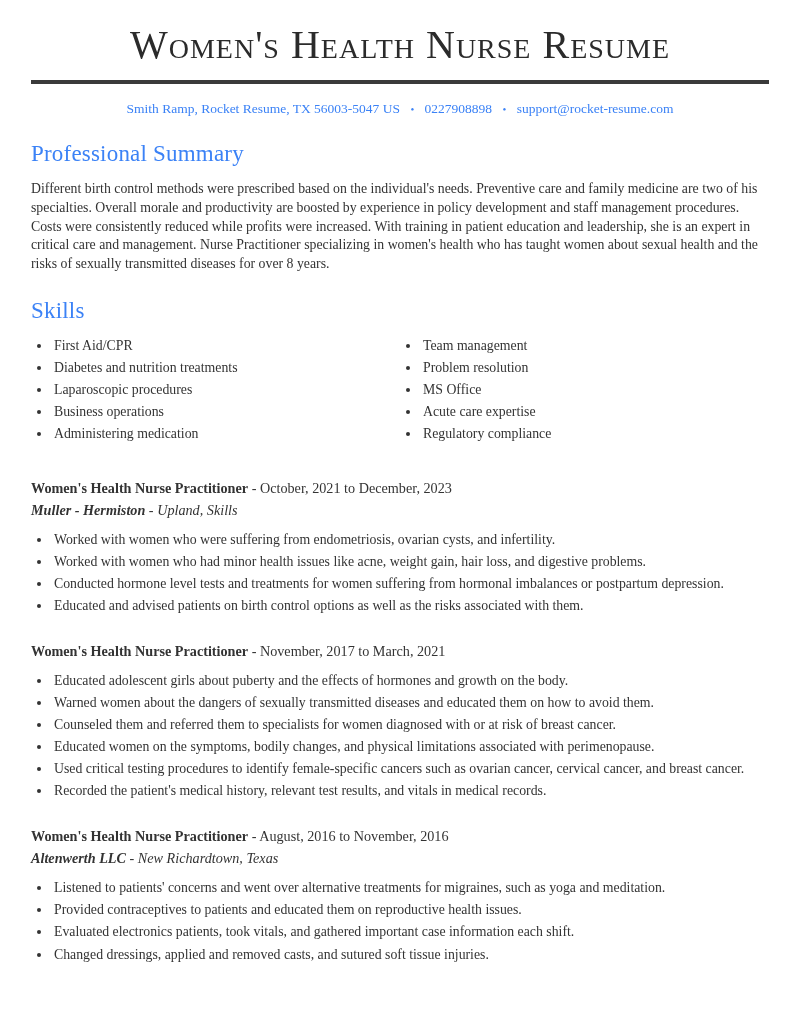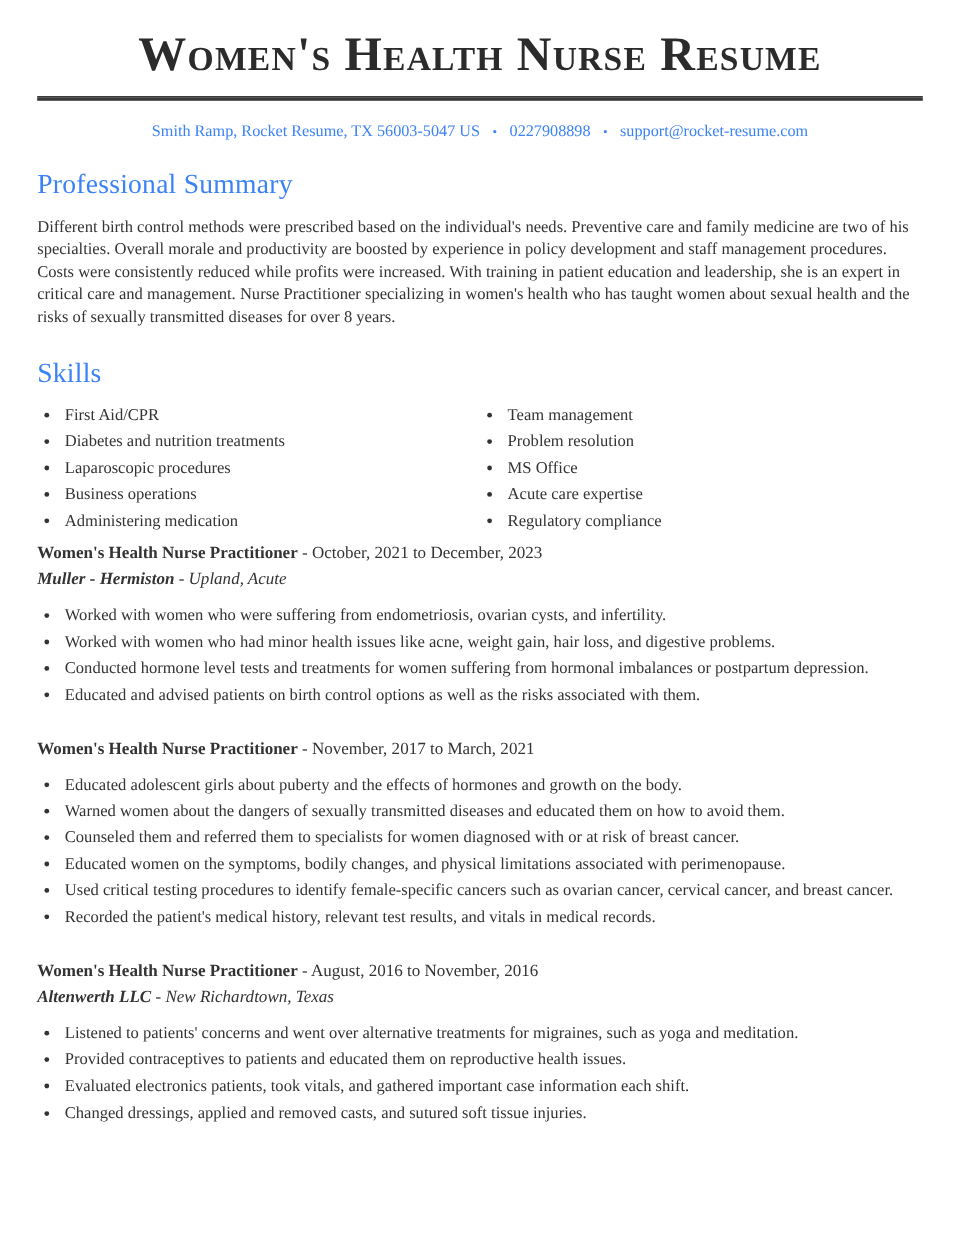--- a/index.html
+++ b/index.html
@@ -10,21 +10,21 @@
     font-family: "Liberation Serif", serif;
     color: #333333;
   }
   .page { width: 800px; height: 1035px; padding: 0 31px; overflow: hidden; }
 
   
   .title {
     margin: 0; padding-top: 22px;
     text-align: center;
     font-size: 40px; line-height: 1.15;
-    font-weight: bold;
+    font-weight: normal;
     font-variant: small-caps;
     letter-spacing: 1px;
     color: #2b2b2b;
   }
   .header-rule {
     margin-top: 12px;
     height: 2px;
     border-top: 1.5px solid #3a3a3a;
     border-bottom: 3px solid #3a3a3a;
   }
@@ -62,21 +62,21 @@
     padding-left: 2px;
     margin-bottom: 4.5px;
     line-height: 1.28;
   }
 
   
   .skills-cols { display: flex; margin-top: 13px; }
   .skills-cols ul { flex: 1 1 50%; }
 
   
-  .job { margin-top: 5px; }
+  .job { margin-top: 32px; }
   .job + .job { margin-top: 28px; }
   .job-title { margin: 0; font-size: 14.2px; }
   .company-line { margin: 5px 0 0 0; font-size: 14.2px; font-style: italic; }
   .job ul.bullets { margin-top: 12px; }
   .bold { font-weight: bold; }
 </style>
 </head>
 <body>
 
 <div class="page">
@@ -122,21 +122,21 @@
 
     <div class="job">
       <p class="job-title">
         <span class="bold">Women's Health Nurse Practitioner</span>
         <span>-</span>
         <span>October, 2021 to December, 2023</span>
       </p>
       <p class="company-line">
         <span class="bold">Muller - Hermiston</span>
         <span>-</span>
-        <span>Upland, Acute</span>
+        <span>Upland, Skills</span>
       </p>
       <ul class="bullets">
         <li>Worked with women who were suffering from endometriosis, ovarian cysts, and infertility.</li>
         <li>Worked with women who had minor health issues like acne, weight gain, hair loss, and digestive problems.</li>
         <li>Conducted hormone level tests and treatments for women suffering from hormonal imbalances or postpartum depression.</li>
         <li>Educated and advised patients on birth control options as well as the risks associated with them.</li>
       </ul>
     </div>
 
     <div class="job">

